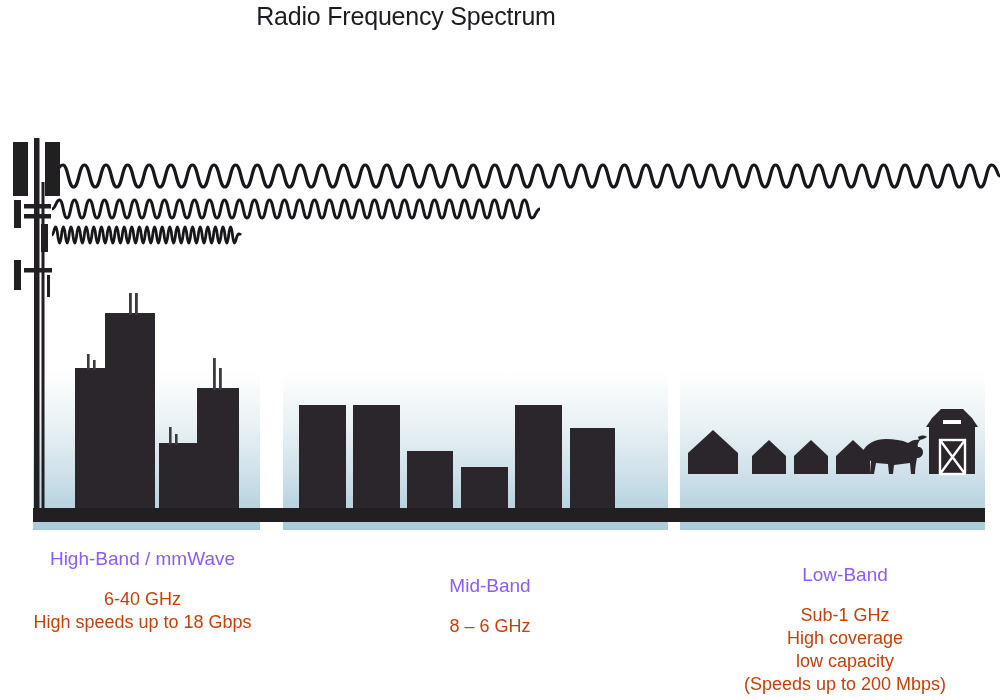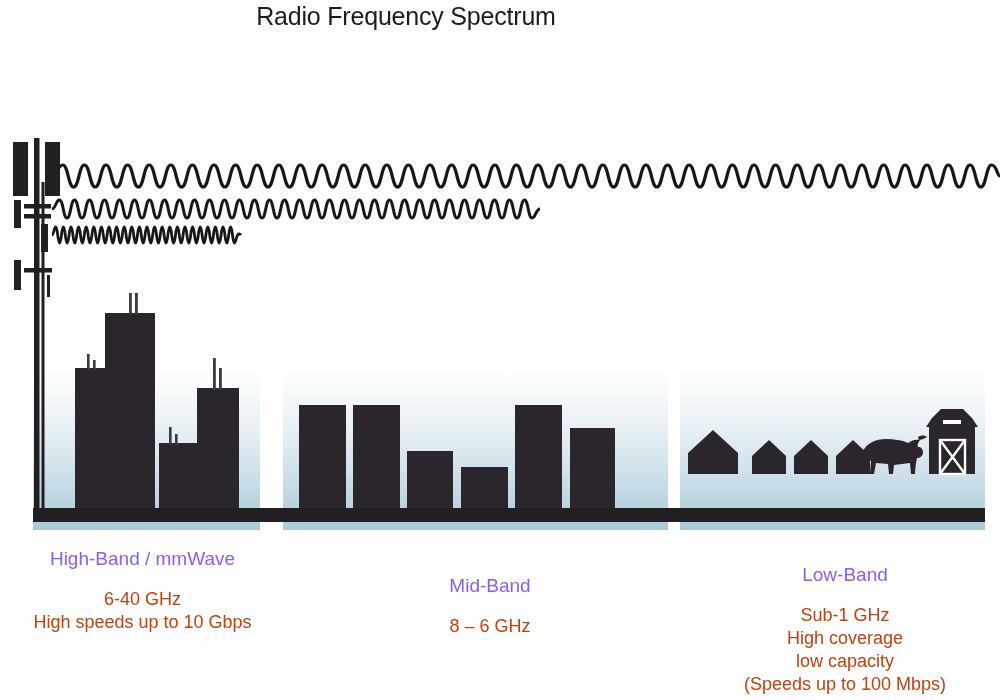--- a/index.html
+++ b/index.html
@@ -207,29 +207,29 @@
         <rect x="260" y="147" width="25" height="34" fill="#2a262b" stroke="#ffffff" stroke-width="2.4"></rect>
         <path d="M260,147 L285,181 M285,147 L260,181" stroke="#ffffff" stroke-width="2.4" fill="none"></path>
       </g>
     </svg>
 
   </div>
 
   <div class="caption" id="caption-high">
     <div class="heading">High-Band / mmWave</div>
     <div class="line spec-first">6-40 GHz</div>
-    <div class="line">High speeds up to 10 Gbps</div>
+    <div class="line">High speeds up to 18 Gbps</div>
   </div>
 
   <div class="caption" id="caption-mid">
     <div class="heading">Mid-Band</div>
     <div class="line spec-first">8 – 6 GHz</div>
   </div>
 
   <div class="caption" id="caption-low">
     <div class="heading">Low-Band</div>
     <div class="line spec-first">Sub-1 GHz</div>
     <div class="line">High coverage</div>
     <div class="line">low capacity</div>
-    <div class="line">(Speeds up to 100 Mbps)</div>
+    <div class="line">(Speeds up to 200 Mbps)</div>
   </div>
 
 </div>
 
 </body></html>

